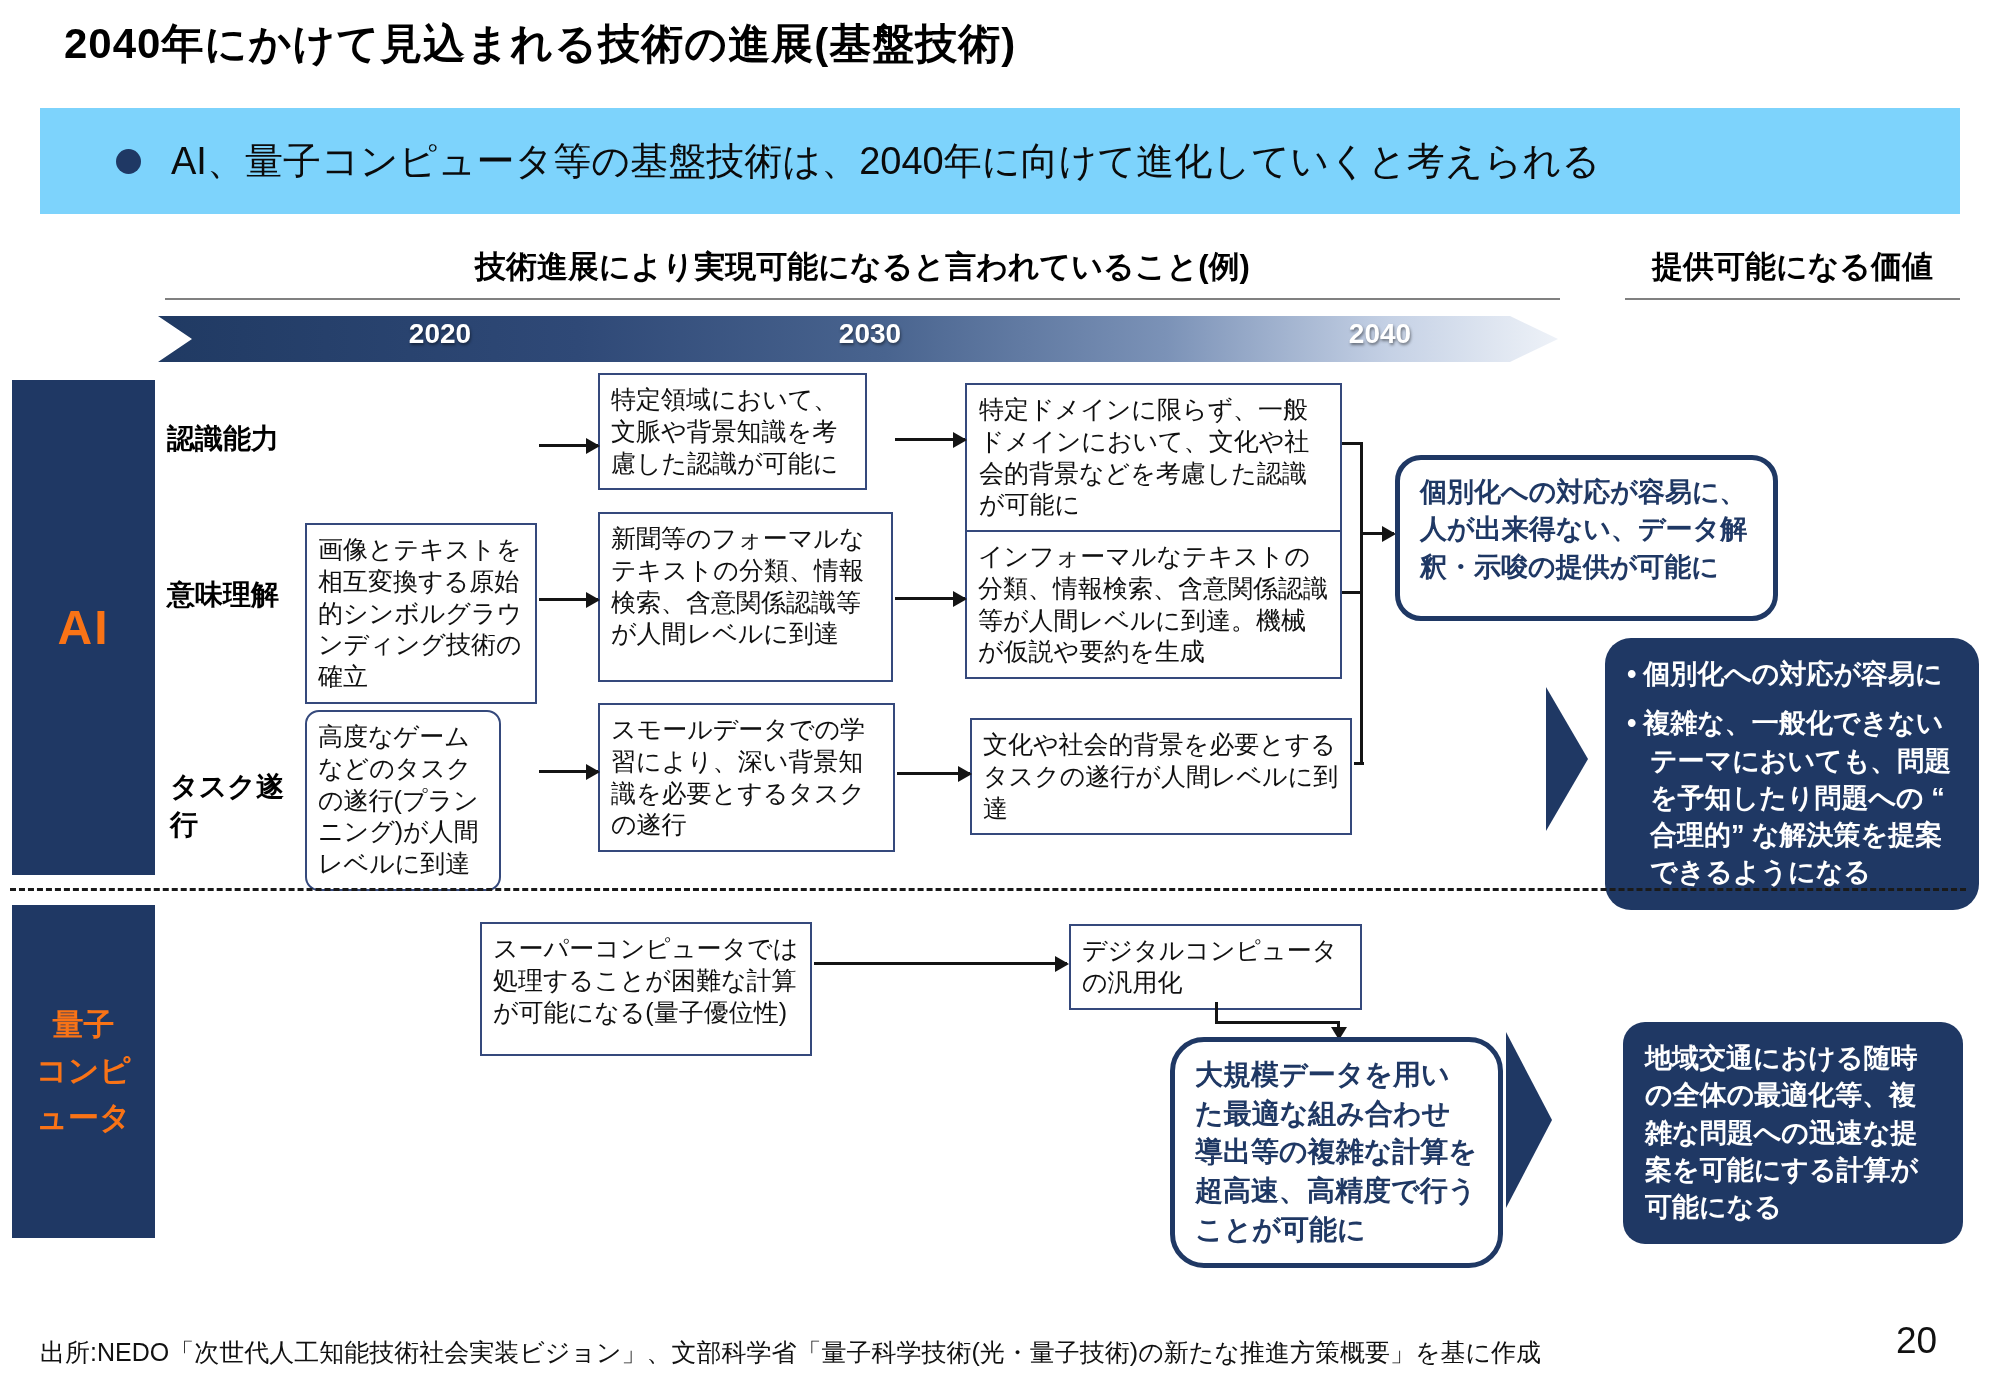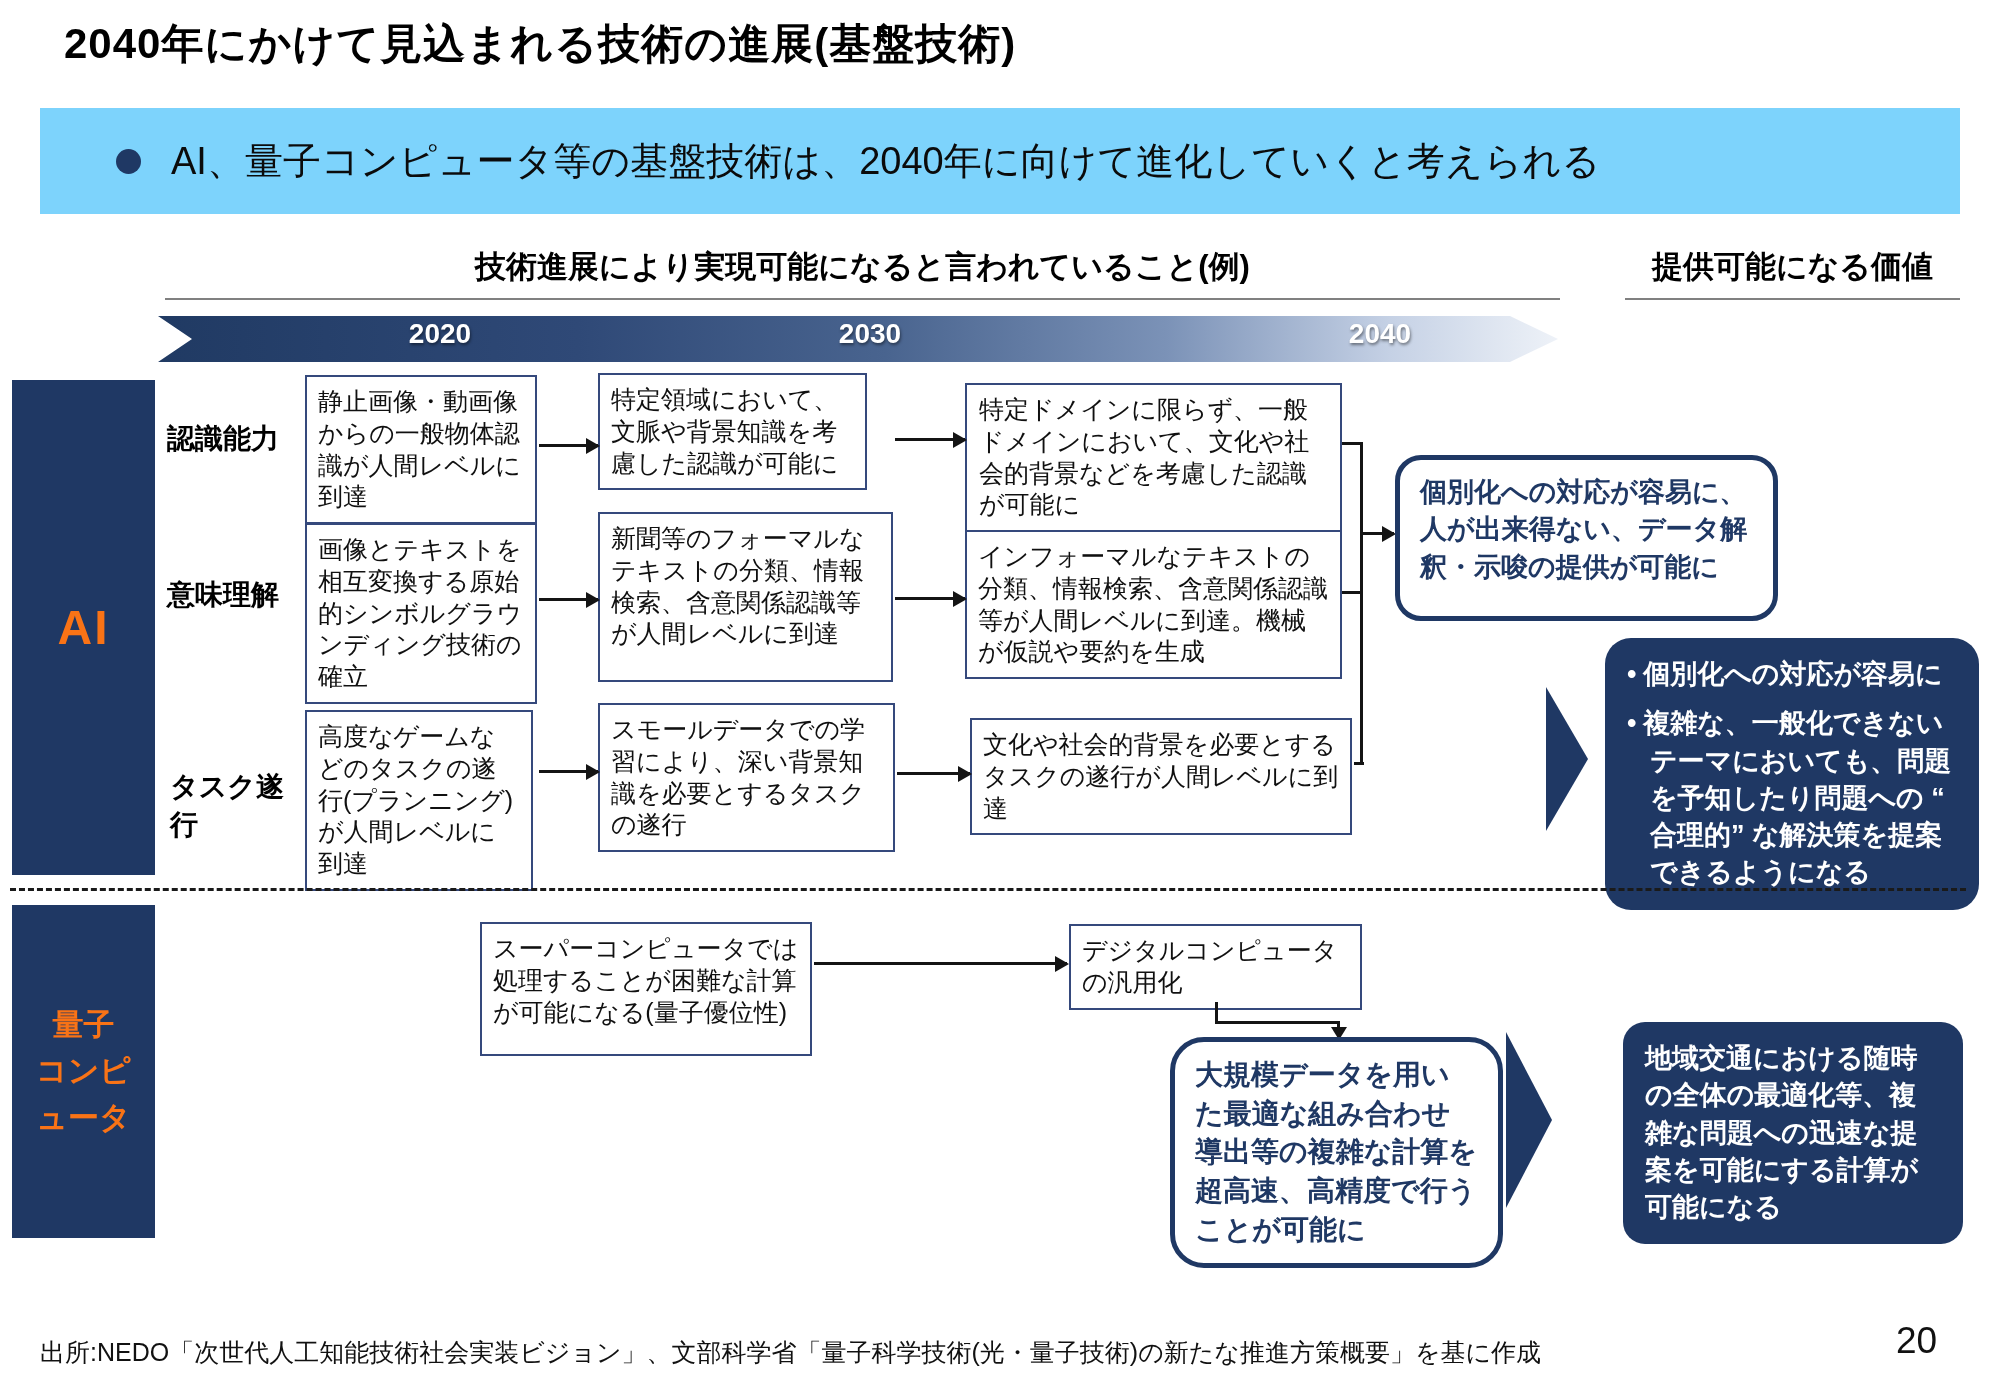--- a/index.html
+++ b/index.html
@@ -90,29 +90,28 @@
     <span class="year" style="left:712px;">2030</span>
     <span class="year" style="left:1222px;">2040</span>
   </div>
 
   <div class="sidebar sidebar-ai">AI</div>
 
   <div class="rowlabel" style="left:167px; top:420px;">認識能力</div>
   <div class="rowlabel" style="left:167px; top:576px;">意味理解</div>
   <div class="rowlabel" style="left:170px; top:768px; width:118px;">タスク遂行</div>
 
-  <div class="wbox" style="left:305px; top:375px; width:232px; min-height:128px;">静止画像・動画像からの一般物体認識が人間レベルに到達</div>
   <div class="wbox" style="left:598px; top:373px; width:269px; min-height:100px;">特定領域において、文脈や背景知識を考慮した認識が可能に</div>
   <div class="wbox" style="left:965px; top:383px; width:377px; min-height:138px;padding-left:12px;">特定ドメインに限らず、一般ドメインにおいて、文化や社会的背景などを考慮した認識が可能に</div>
 
   <div class="wbox" style="left:305px; top:523px; width:232px; min-height:175px;">画像とテキストを相互変換する原始的シンボルグラウンディング技術の確立</div>
   <div class="wbox" style="left:598px; top:512px; width:295px; min-height:170px;">新聞等のフォーマルなテキストの分類、情報検索、含意関係認識等が人間レベルに到達</div>
   <div class="wbox" style="left:965px; top:530px; width:377px; min-height:148px;">インフォーマルなテキストの分類、情報検索、含意関係認識等が人間レベルに到達。機械が仮説や要約を生成</div>
 
-  <div class="wbox" style="left:305px; top:710px; width:228px; min-height:175px;">高度なゲームなどのタスクの遂行(プランニング)が人間レベルに到達</div>
+  <div class="wbox" style="left:305px; top:710px; width:196px; min-height:175px;border-radius:14px;">高度なゲームなどのタスクの遂行(プランニング)が人間レベルに到達</div>
   <div class="wbox" style="left:598px; top:703px; width:297px; min-height:140px;">スモールデータでの学習により、深い背景知識を必要とするタスクの遂行</div>
   <div class="wbox" style="left:970px; top:718px; width:382px; min-height:108px;">文化や社会的背景を必要とするタスクの遂行が人間レベルに到達</div>
 
   <div class="harrow" style="left:539px; top:444px; width:59px;"></div>
   <div class="harrow" style="left:895px; top:438px; width:70px;"></div>
   <div class="harrow" style="left:539px; top:598px; width:59px;"></div>
   <div class="harrow" style="left:895px; top:597px; width:70px;"></div>
   <div class="harrow" style="left:539px; top:770px; width:59px;"></div>
   <div class="harrow" style="left:897px; top:772px; width:73px;"></div>
 

